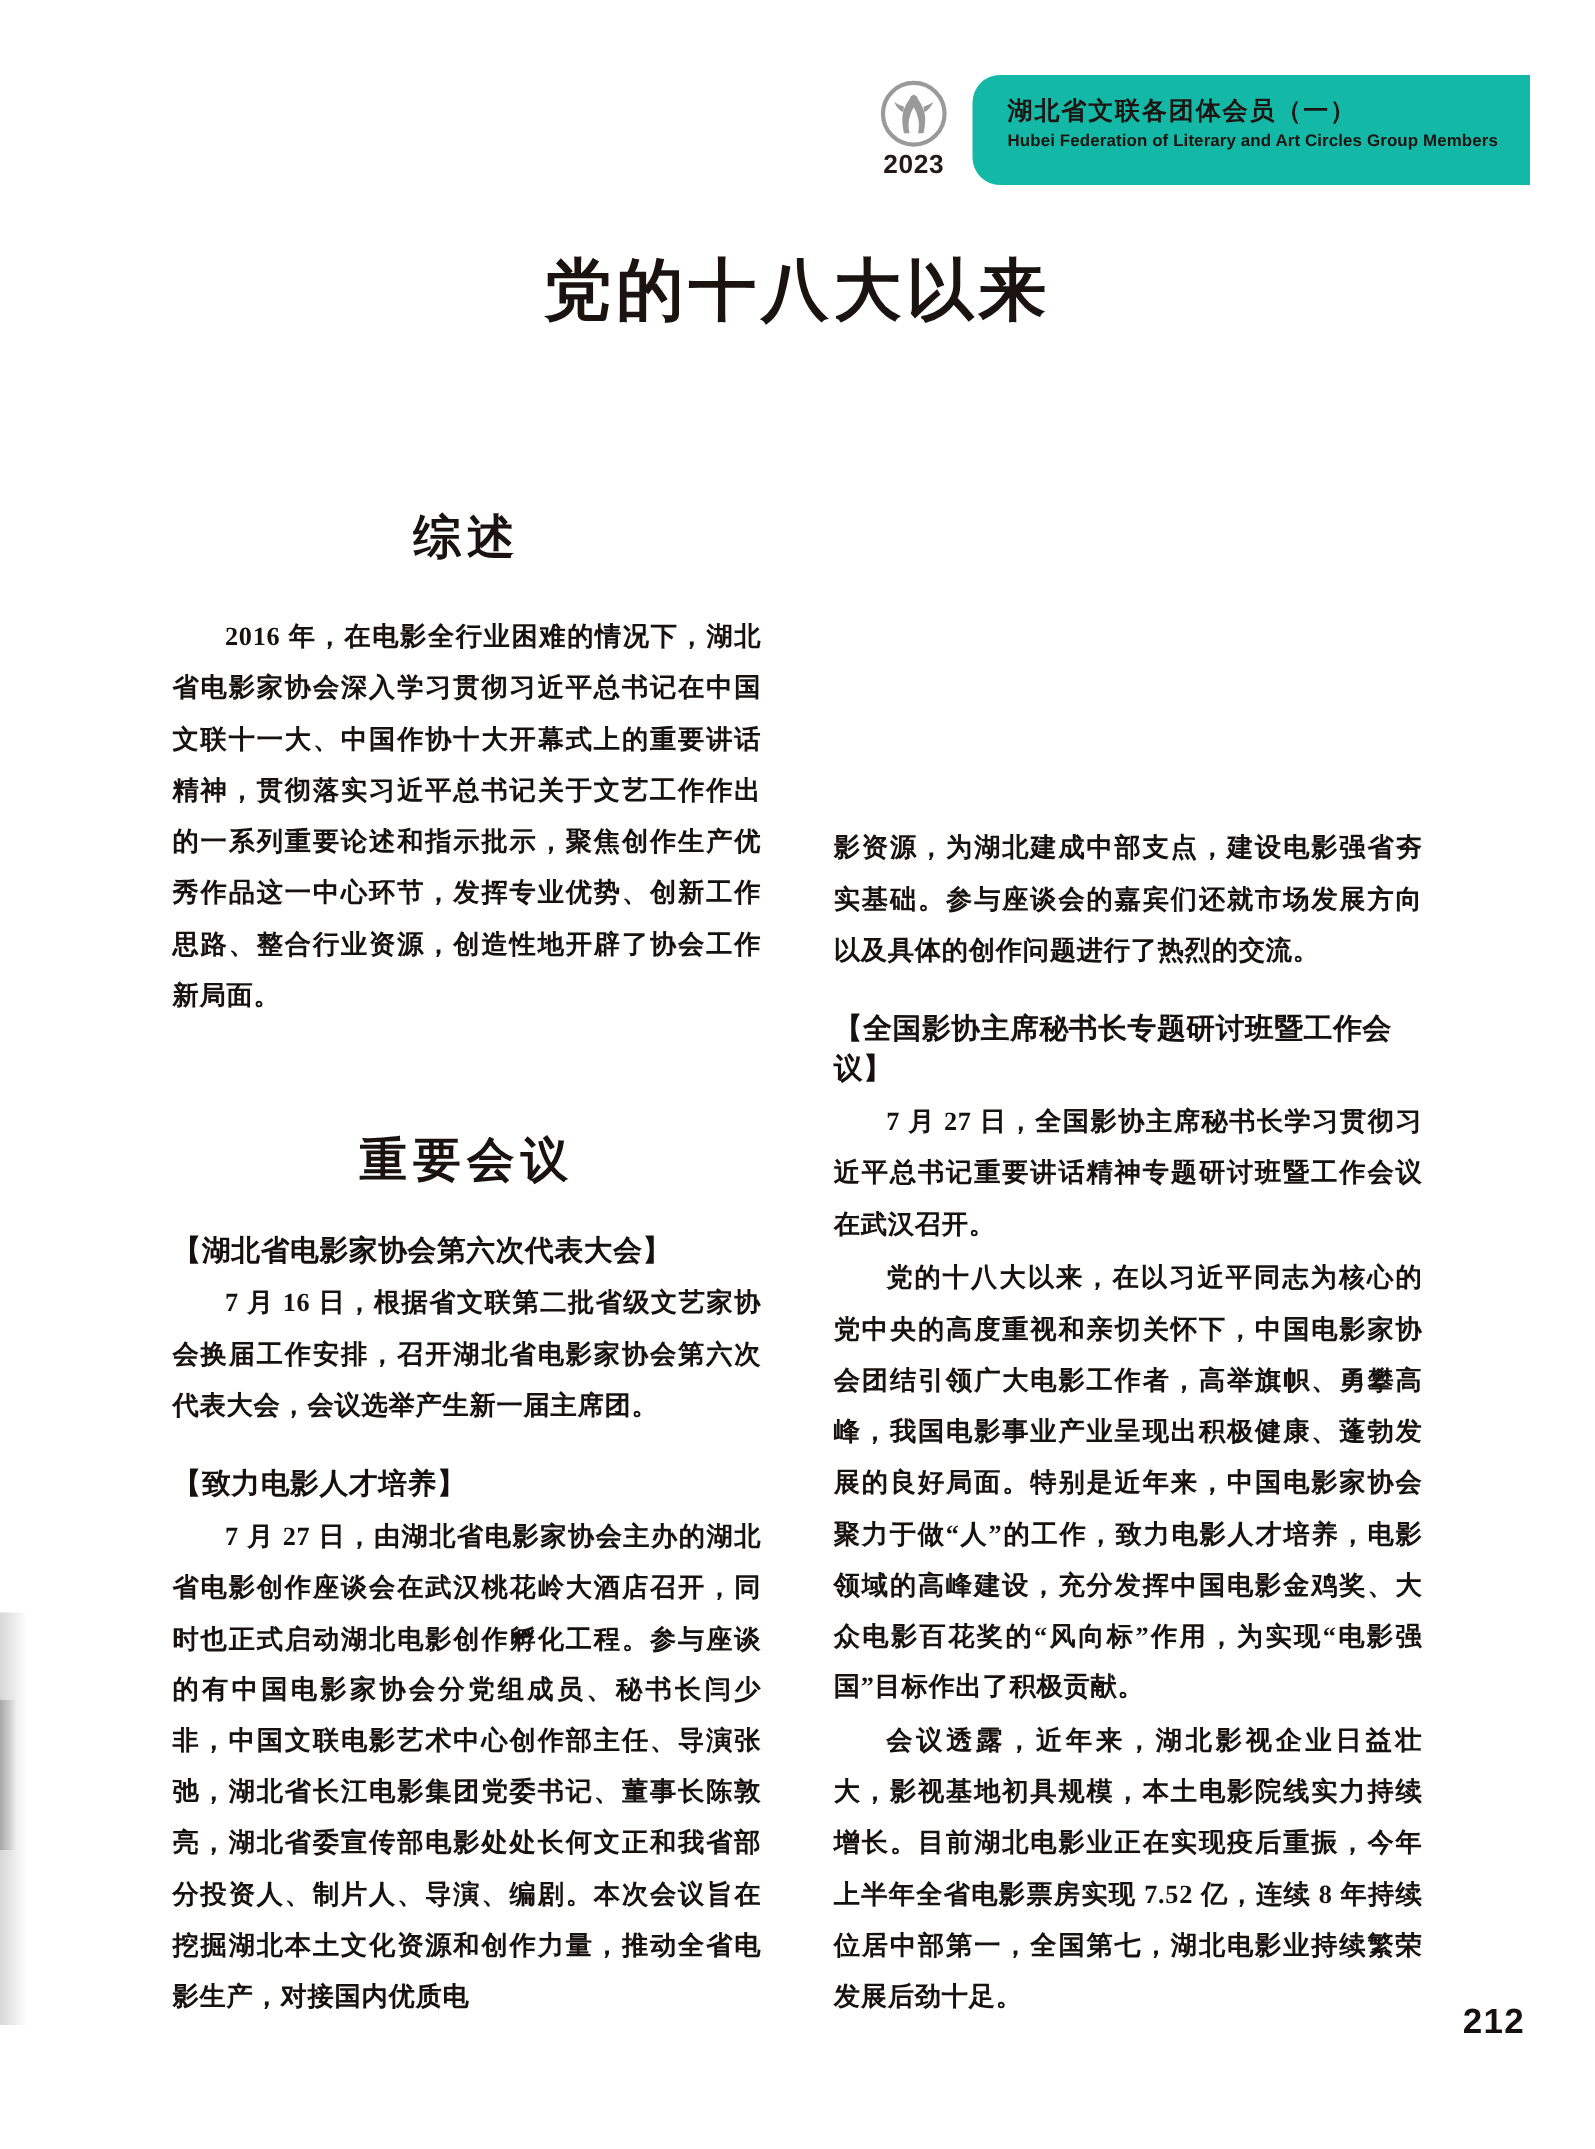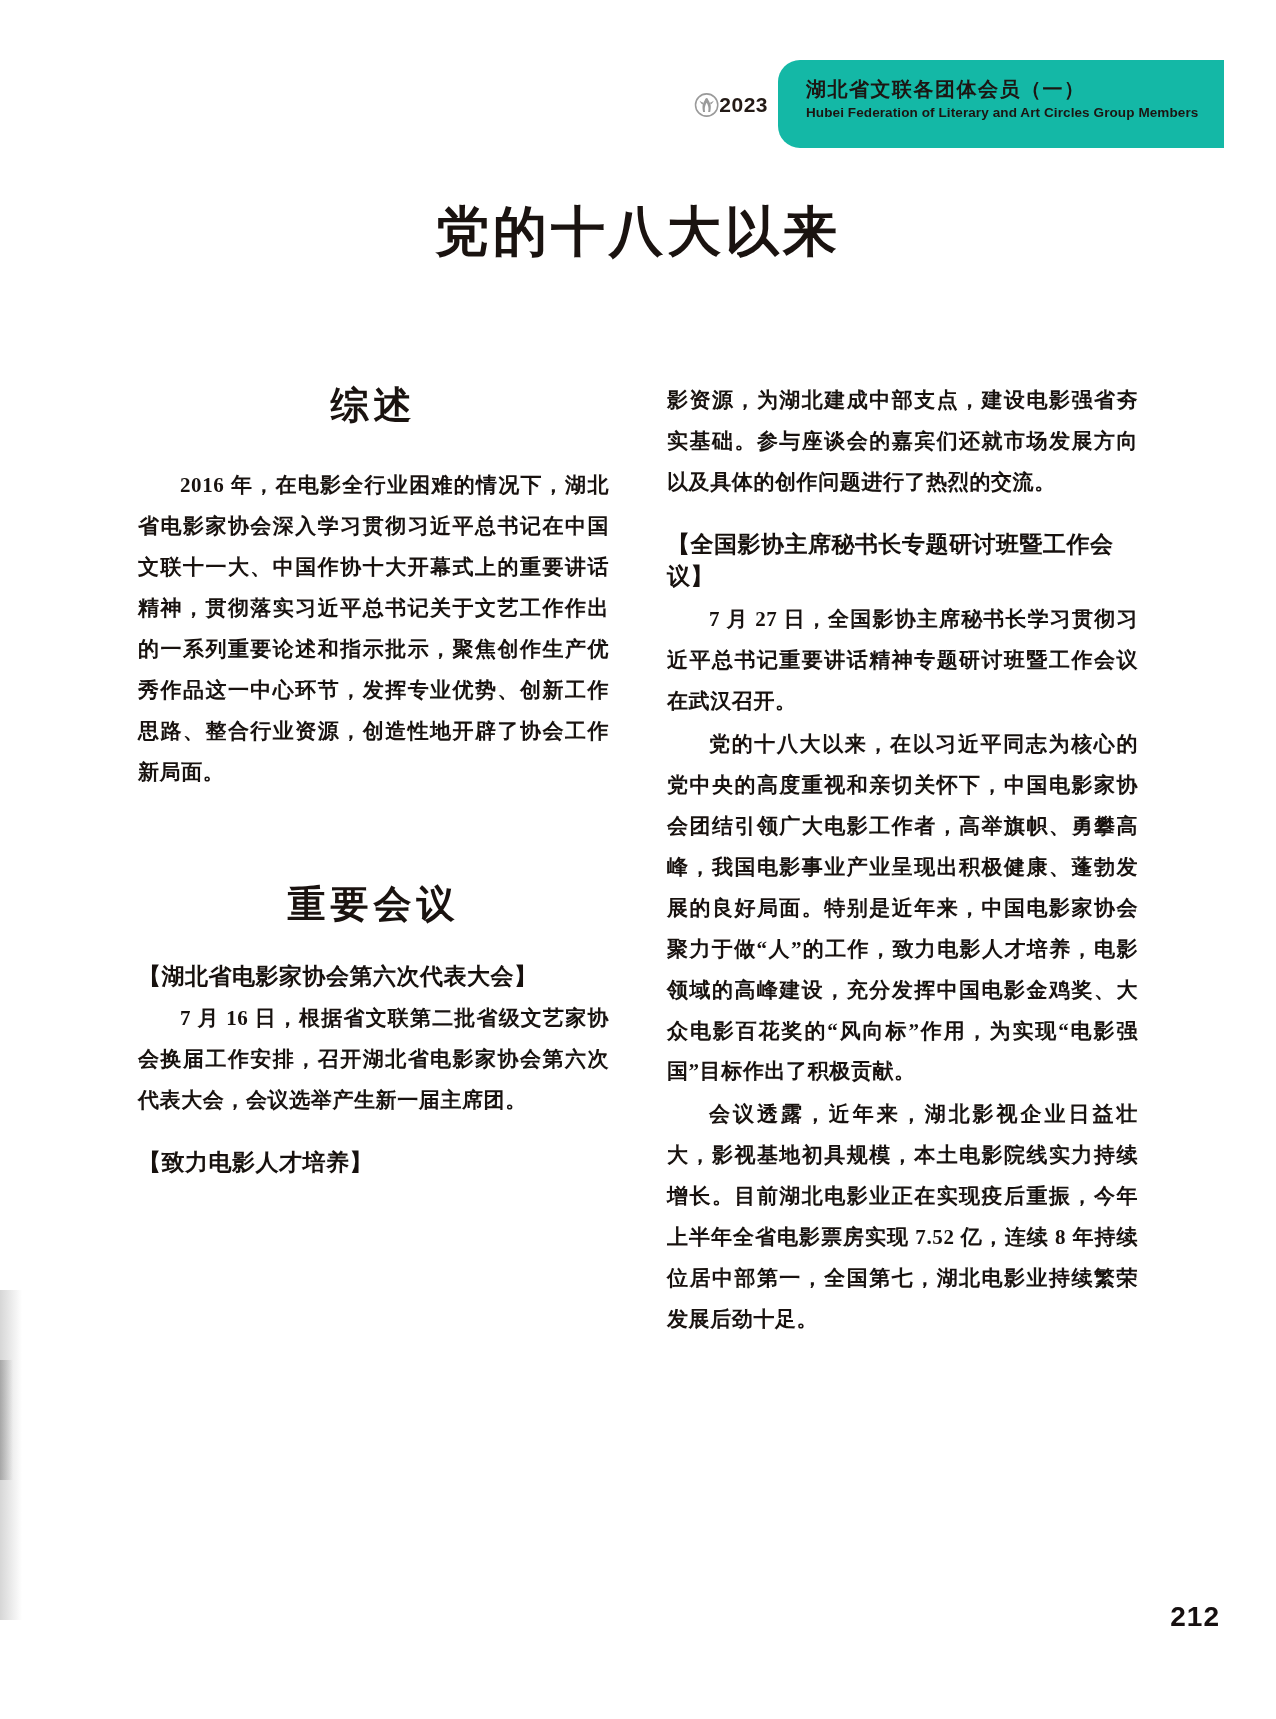--- a/index.html
+++ b/index.html
@@ -30,21 +30,21 @@
     align-items: center;
     height: 84px;
   }
 
   .emblem-wrap {
     position: relative;
     width: 74px;
     height: 86px;
     margin-right: 10px;
     display: flex;
-    flex-direction: row;
+    flex-direction: column;
     align-items: center;
     justify-content: flex-start;
   }
   .emblem-ring {
     width: 56px;
     height: 56px;
     margin-top: 2px;
   }
   .emblem-year {
     font-family: "Liberation Sans", sans-serif;
@@ -96,25 +96,26 @@
     font-family: "Liberation Serif", "DejaVu Serif", serif;
     font-weight: 700;
     font-size: 54px;
     letter-spacing: 4px;
     color: #1a1310;
   }
 
   
   .columns {
     position: absolute;
-    top: 380px;
+    top: 404px;
     left: 138px;
     width: 1000px;
     display: flex;
     gap: 58px;
+    align-items: flex-end;
   }
   .col {
     width: 471px;
   }
 
   h2.sec-h {
     font-family: "Liberation Sans", "DejaVu Sans", sans-serif;
     font-weight: 700;
     font-size: 38px;
     letter-spacing: 5px;
@@ -212,20 +213,21 @@
       <h2 class="sec-h">综述</h2>
       <p class="body">2016 年，在电影全行业困难的情况下，湖北省电影家协会深入学习贯彻习近平总书记在中国文联十一大、中国作协十大开幕式上的重要讲话精神，贯彻落实习近平总书记关于文艺工作作出的一系列重要论述和指示批示，聚焦创作生产优秀作品这一中心环节，发挥专业优势、创新工作思路、整合行业资源，创造性地开辟了协会工作新局面。</p>
 
       <div class="sec-h-spacer"></div>
       <h2 class="sec-h tight">重要会议</h2>
 
       <h3 class="sub-h">【湖北省电影家协会第六次代表大会】</h3>
       <p class="body">7 月 16 日，根据省文联第二批省级文艺家协会换届工作安排，召开湖北省电影家协会第六次代表大会，会议选举产生新一届主席团。</p>
 
       <h3 class="sub-h gap-above">【致力电影人才培养】</h3>
+      <p class="body">7 月 27 日，由湖北省电影家协会主办的湖北省电影创作座谈会在武汉桃花岭大酒店召开，同时也正式启动湖北电影创作孵化工程。参与座谈的有中国电影家协会分党组成员、秘书长闫少非，中国文联电影艺术中心创作部主任、导演张弛，湖北省长江电影集团党委书记、董事长陈敦亮，湖北省委宣传部电影处处长何文正和我省部分投资人、制片人、导演、编剧。本次会议旨在挖掘湖北本土文化资源和创作力量，推动全省电影生产，对接国内优质电</p>
     </div>
 
     <div class="col">
       <p class="body noindent">影资源，为湖北建成中部支点，建设电影强省夯实基础。参与座谈会的嘉宾们还就市场发展方向以及具体的创作问题进行了热烈的交流。</p>
 
       <h3 class="sub-h gap-above">【全国影协主席秘书长专题研讨班暨工作会议】</h3>
       <p class="body">7 月 27 日，全国影协主席秘书长学习贯彻习近平总书记重要讲话精神专题研讨班暨工作会议在武汉召开。</p>
       <p class="body">党的十八大以来，在以习近平同志为核心的党中央的高度重视和亲切关怀下，中国电影家协会团结引领广大电影工作者，高举旗帜、勇攀高峰，我国电影事业产业呈现出积极健康、蓬勃发展的良好局面。特别是近年来，中国电影家协会聚力于做“人”的工作，致力电影人才培养，电影领域的高峰建设，充分发挥中国电影金鸡奖、大众电影百花奖的“风向标”作用，为实现“电影强国”目标作出了积极贡献。</p>
       <p class="body">会议透露，近年来，湖北影视企业日益壮大，影视基地初具规模，本土电影院线实力持续增长。目前湖北电影业正在实现疫后重振，今年上半年全省电影票房实现 7.52 亿，连续 8 年持续位居中部第一，全国第七，湖北电影业持续繁荣发展后劲十足。</p>
     </div>

